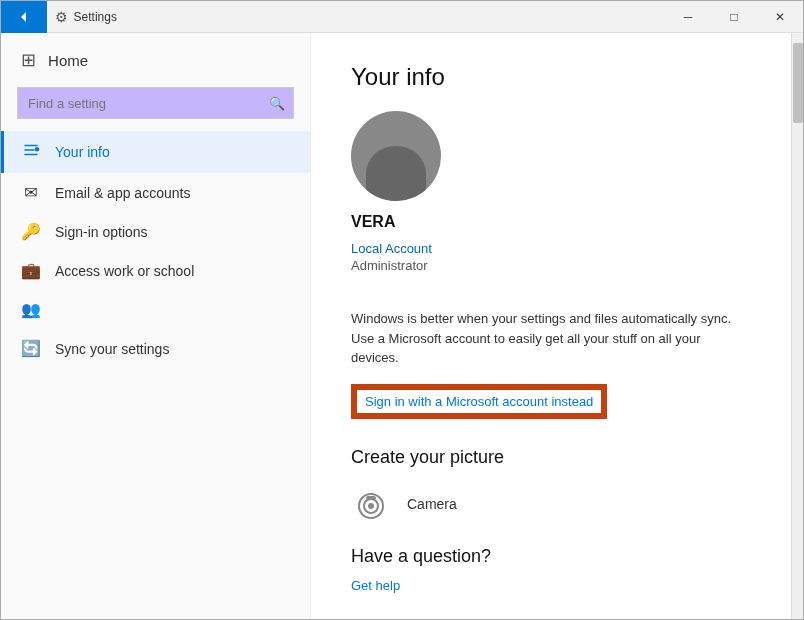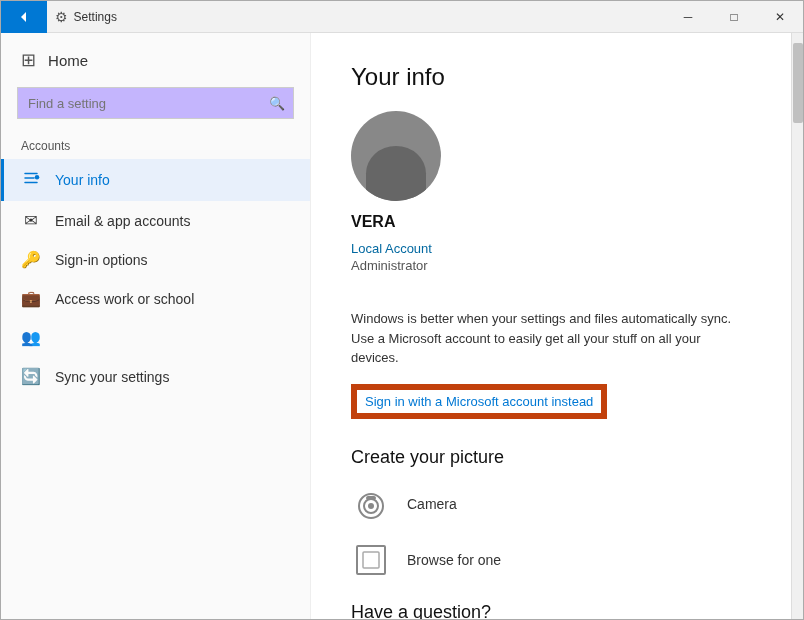--- a/index.html
+++ b/index.html
@@ -294,21 +294,20 @@
 
     <div class="sidebar">
       <div class="sidebar-home">
         <span class="sidebar-home-icon">⊞</span>
         <span class="sidebar-home-label">Home</span>
       </div>
       <div class="sidebar-search">
         <input type="text" placeholder="Find a setting" style="">
         <span class="sidebar-search-icon">🔍</span>
       </div>
-      <div class="sidebar-section-label">Accounts</div>
 
       <div class="sidebar-item active">
         <span class="sidebar-item-icon">
           <svg width="18" height="18" viewBox="0 0 24 24" fill="#0078d4">
               <rect x="3" y="5" width="18" height="2" rx="1"></rect>
               <rect x="3" y="11" width="14" height="2" rx="1"></rect>
               <rect x="3" y="17" width="18" height="2" rx="1"></rect>
               <circle cx="20" cy="11" r="3" fill="#0078d4"></circle>
             </svg>
         </span>
@@ -356,29 +355,20 @@
           <svg width="36" height="36" viewBox="0 0 36 36" fill="none">
             <circle cx="18" cy="20" r="12" stroke="#888" stroke-width="2" fill="none"></circle>
             <circle cx="18" cy="20" r="7" stroke="#888" stroke-width="2" fill="none"></circle>
             <circle cx="18" cy="20" r="3" fill="#888"></circle>
             <rect x="13" y="10" width="10" height="4" rx="2" fill="#888"></rect>
           </svg>
         </div>
         <span class="picture-option-label">Camera</span>
       </div>
 
-      <div class="picture-option">
-        <div class="picture-option-icon">
-          <svg width="32" height="36" viewBox="0 0 32 36" fill="none">
-            <rect x="2" y="4" width="28" height="28" rx="1" stroke="#888" stroke-width="2" fill="none"></rect>
-            <rect x="8" y="10" width="16" height="16" rx="1" stroke="#aaa" stroke-width="1.5" fill="none"></rect>
-          </svg>
-        </div>
-        <span class="picture-option-label">Browse for one</span>
-      </div>
 
       <div class="have-question">Have a question?</div>
       <a class="get-help-link">Get help</a>
     </div>
 
     <div class="scrollbar">
       <div class="scrollbar-thumb"></div>
     </div>
   </div>
 </div>

